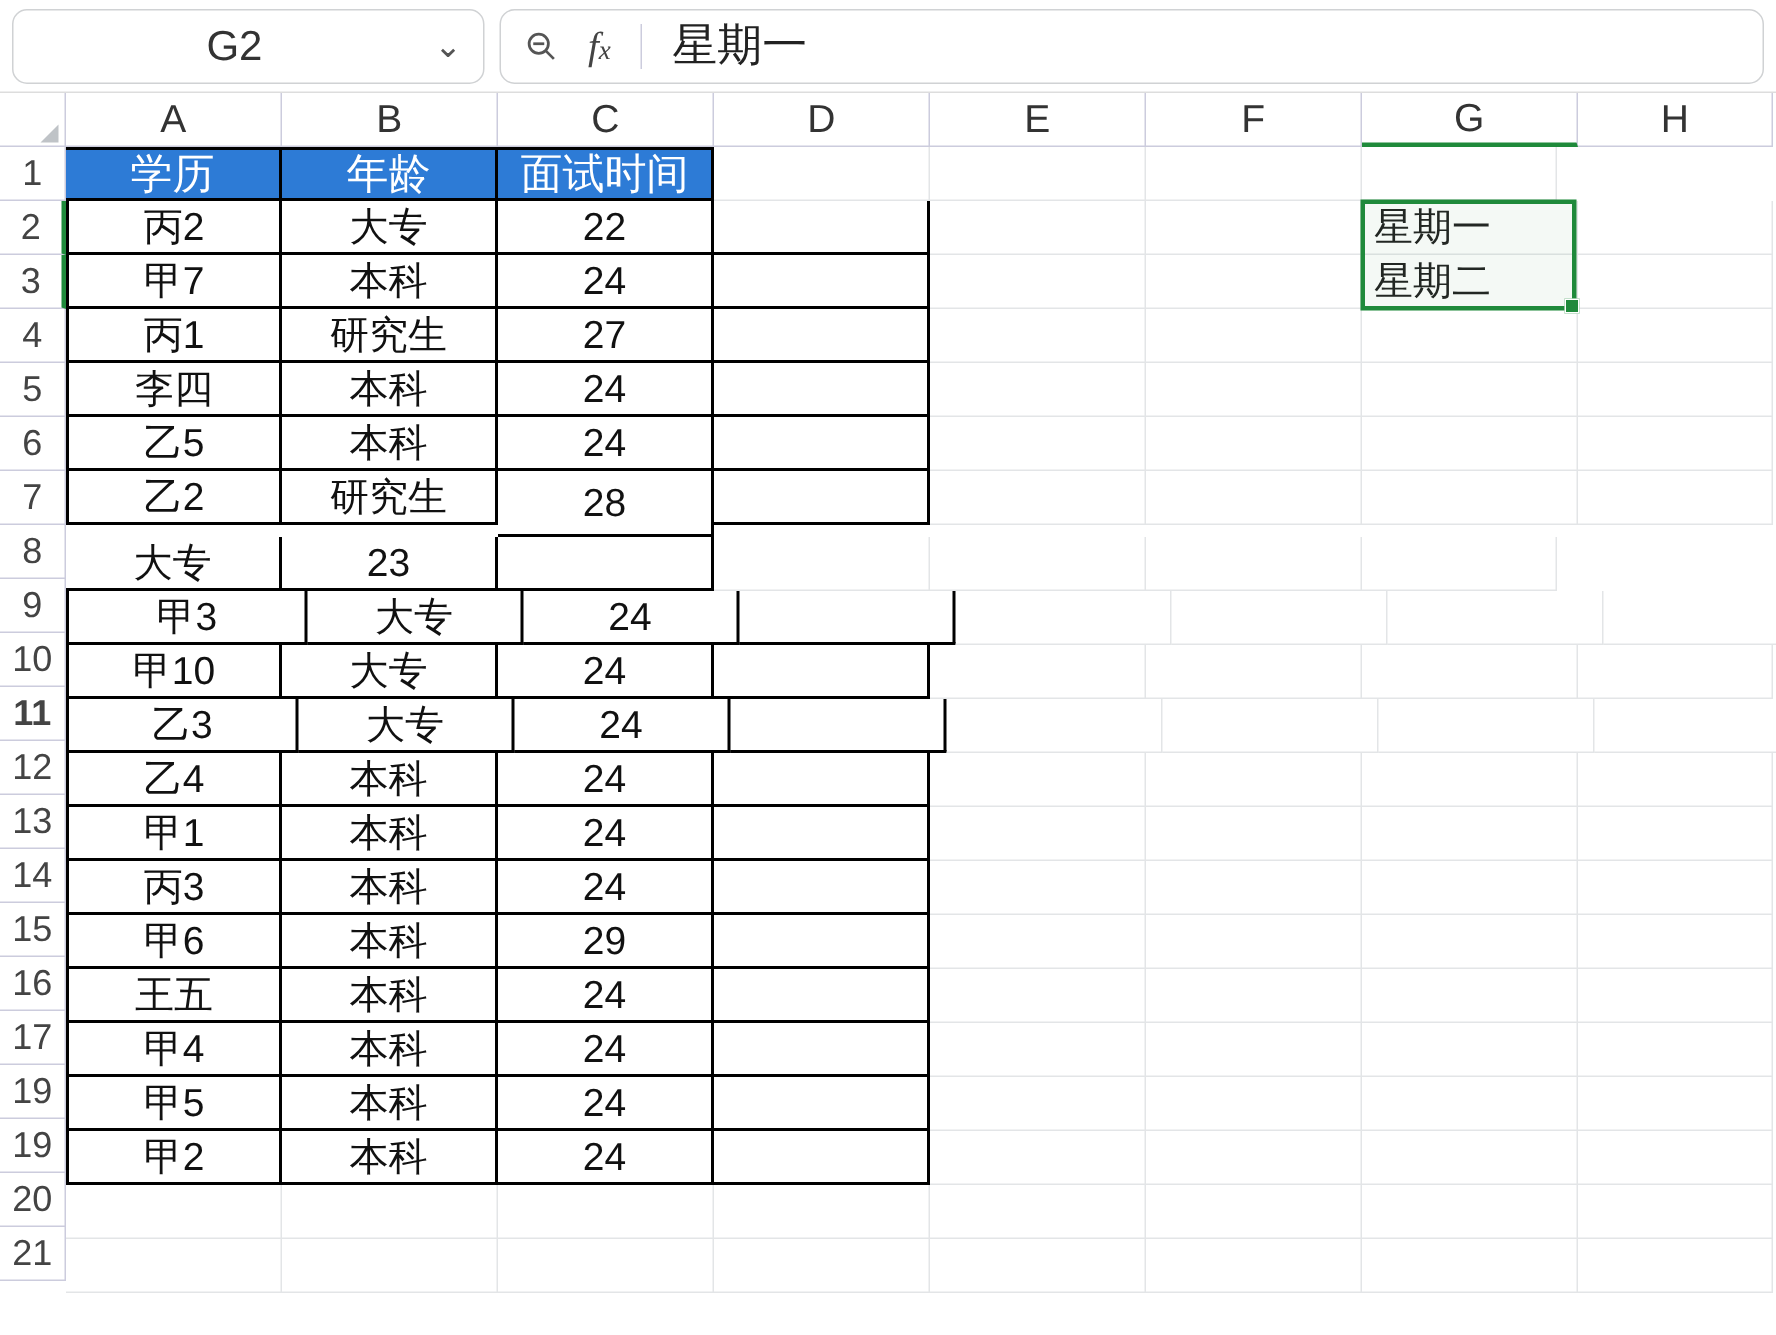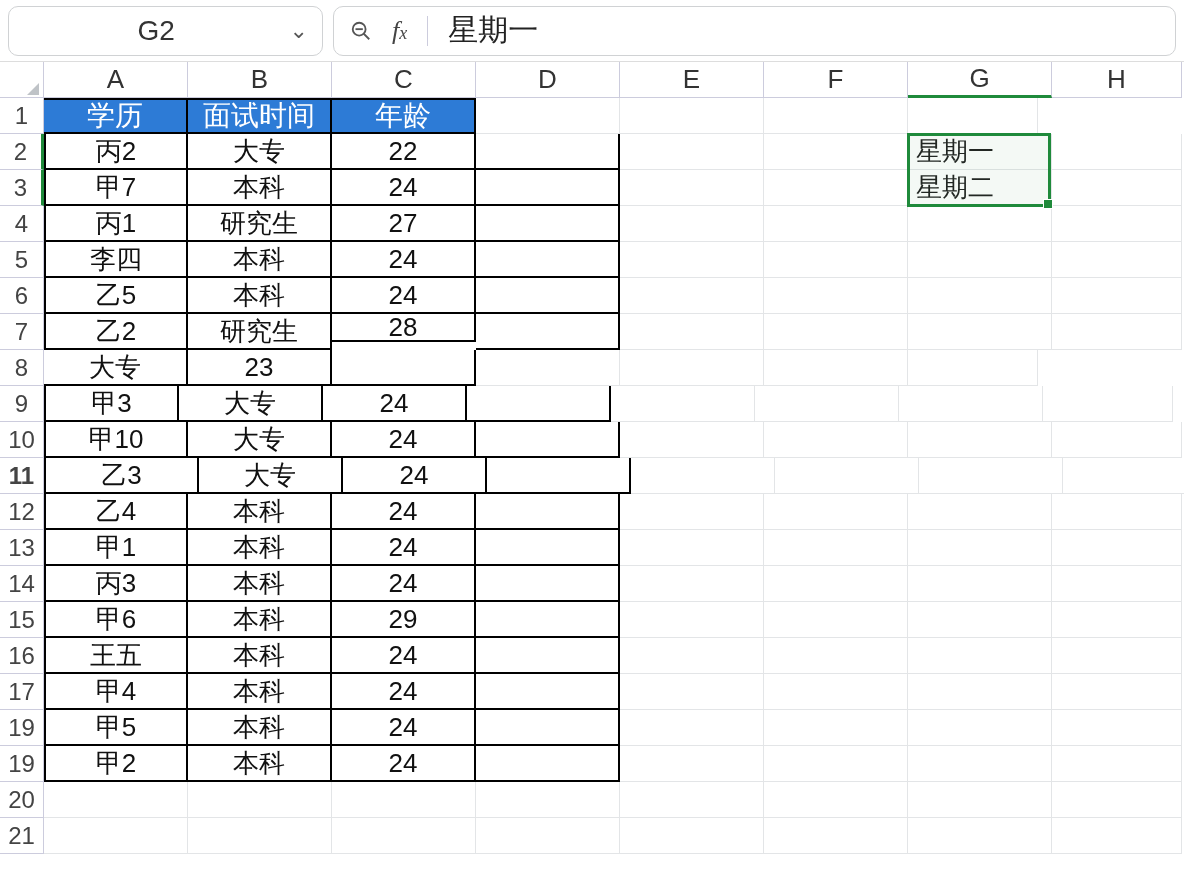--- a/index.html
+++ b/index.html
@@ -187,22 +187,22 @@
         <div class="col-header" style="width: 144px;">C</div>
         <div class="col-header" style="width: 144px;">D</div>
         <div class="col-header" style="width: 144px;">E</div>
         <div class="col-header" style="width: 144px;">F</div>
         <div class="col-header active" style="width: 144px;">G</div>
         <div class="col-header" style="width: 130px;">H</div>
       </div>
     <div class="cells" id="cells">
         <div class="row">
           <div class="cell tbl-border header-cell tbl-top" style="width: 144px; height: 36px;">学历</div>
+          <div class="cell tbl-border header-cell tbl-top" style="width: 144px; height: 36px;">年龄</div>
           <div class="cell tbl-border header-cell tbl-top" style="width: 144px; height: 36px;">面试时间</div>
-          <div class="cell tbl-border header-cell tbl-top" style="width: 144px; height: 36px;">年龄</div>
           <div class="cell" style="width: 144px; height: 36px;"></div>
           <div class="cell" style="width: 144px; height: 36px;"></div>
           <div class="cell" style="width: 144px; height: 36px;"></div>
           <div class="cell" style="width: 130px; height: 36px;"></div>
         </div>
         <div class="row">
           <div class="cell tbl-border tbl-left data-cell" style="width: 144px; height: 36px;">丙2</div>
           <div class="cell tbl-border data-cell" style="width: 144px; height: 36px;">大专</div>
           <div class="cell tbl-border data-cell" style="width: 144px; height: 36px;">22</div>
           <div class="cell tbl-border data-cell" style="width: 144px; height: 36px;"></div>
@@ -247,38 +247,38 @@
           <div class="cell tbl-border data-cell" style="width: 144px; height: 36px;">24</div>
           <div class="cell tbl-border data-cell" style="width: 144px; height: 36px;"></div>
           <div class="cell" style="width: 144px; height: 36px;"></div>
           <div class="cell" style="width: 144px; height: 36px;"></div>
           <div class="cell" style="width: 144px; height: 36px;"></div>
           <div class="cell" style="width: 130px; height: 36px;"></div>
         </div>
         <div class="row">
           <div class="cell tbl-border tbl-left data-cell" style="width: 144px; height: 36px;">乙2</div>
           <div class="cell tbl-border data-cell" style="width: 144px; height: 36px;">研究生</div>
-          <div class="cell tbl-border data-cell" style="width: 144px; height: 28px;">28</div>
+          <div class="cell tbl-border data-cell" style="width: 144px; height: 44px;">28</div>
           <div class="cell tbl-border data-cell" style="width: 144px; height: 36px;"></div>
           <div class="cell" style="width: 144px; height: 36px;"></div>
           <div class="cell" style="width: 144px; height: 36px;"></div>
           <div class="cell" style="width: 144px; height: 36px;"></div>
           <div class="cell" style="width: 130px; height: 36px;"></div>
         </div>
         <div class="row">
           <div class="cell tbl-border data-cell" style="width: 144px; height: 36px;">大专</div>
           <div class="cell tbl-border data-cell" style="width: 144px; height: 36px;">23</div>
           <div class="cell tbl-border data-cell" style="width: 144px; height: 36px;"></div>
           <div class="cell" style="width: 144px; height: 36px;"></div>
           <div class="cell" style="width: 144px; height: 36px;"></div>
           <div class="cell" style="width: 144px; height: 36px;"></div>
           <div class="cell" style="width: 130px; height: 36px;"></div>
         </div>
         <div class="row">
-          <div class="cell tbl-border tbl-left data-cell" style="width: 135px; height: 36px;">甲3</div>
+          <div class="cell tbl-border tbl-left data-cell" style="width: 161px; height: 36px;">甲3</div>
           <div class="cell tbl-border data-cell" style="width: 144px; height: 36px;">大专</div>
           <div class="cell tbl-border data-cell" style="width: 144px; height: 36px;">24</div>
           <div class="cell tbl-border data-cell" style="width: 144px; height: 36px;"></div>
           <div class="cell" style="width: 144px; height: 36px;"></div>
           <div class="cell" style="width: 144px; height: 36px;"></div>
           <div class="cell" style="width: 144px; height: 36px;"></div>
           <div class="cell" style="width: 130px; height: 36px;"></div>
         </div>
         <div class="row">
           <div class="cell tbl-border tbl-left data-cell" style="width: 144px; height: 36px; text-align: right;">甲10</div>

